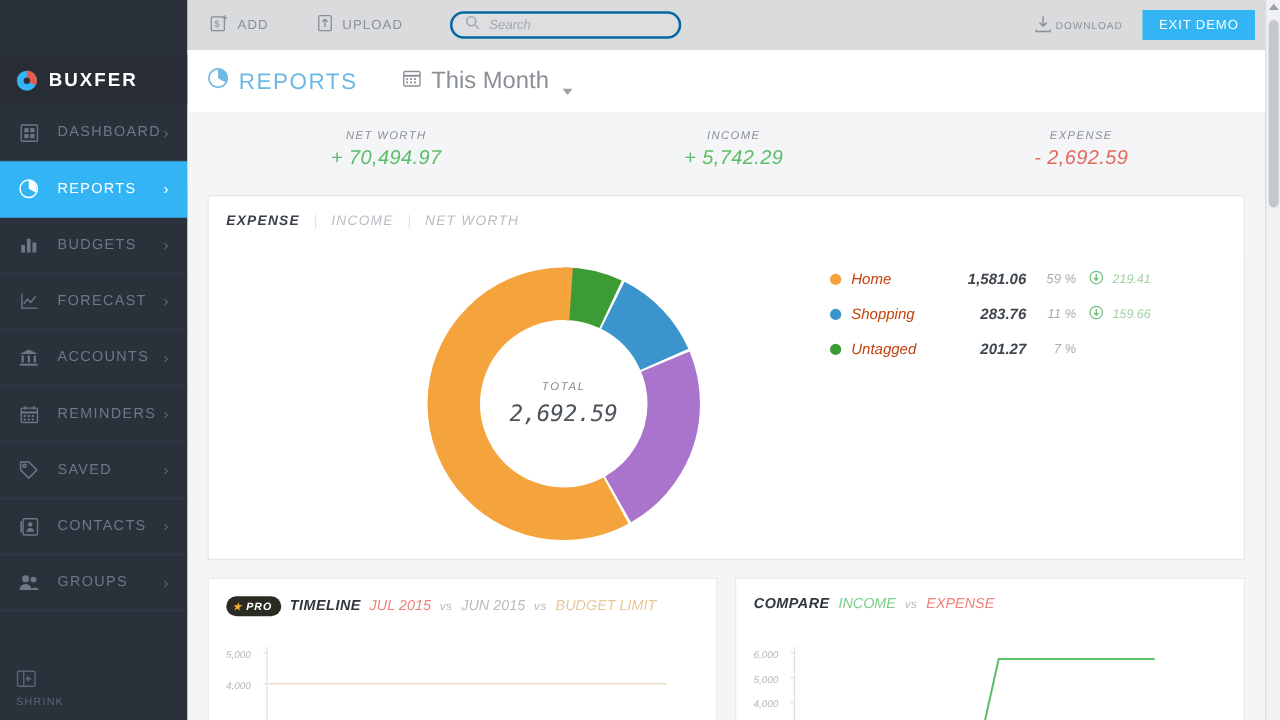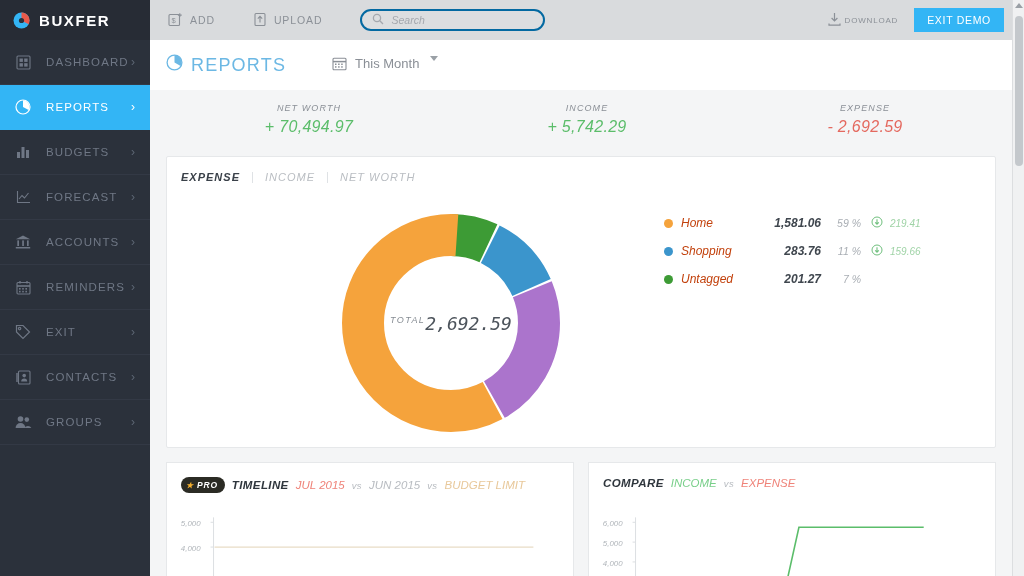--- a/index.html
+++ b/index.html
@@ -16,20 +16,21 @@
     width: 150px; height: 576px;
     background: #2b313b;
     display: flex; flex-direction: column;
     flex-shrink: 0;
     position: relative;
   }
   .logo-row {
     height: 40px; display: flex; align-items: center;
     padding-left: 13px; gap: 9px;
     background: #272c35;
+    margin-top: 44px;
   }
   .logo-mark { width: 17px; height: 17px; position: relative; }
   .logo-text {
     color: #ffffff; font-size: 15px; font-weight: bold;
     letter-spacing: 1.6px;
   }
   .nav-item {
     height: 45px; display: flex; align-items: center;
     padding-left: 13px; gap: 13px;
     border-bottom: 1px solid #333945;
@@ -87,22 +88,22 @@
 
   .page-head {
     height: 50px; background: #ffffff; display: flex; align-items: center;
     padding-left: 16px; gap: 0px; flex-shrink: 0;
   }
   .page-title {
     display: flex; align-items: center; gap: 8px;
     color: #6cb8e4; font-size: 18px; letter-spacing: 1.2px;
   }
   .date-sel {
-    display: flex; align-items: flex-start; gap: 8px; margin-left: 46px;
-    color: #8a8f96; font-size: 13px; cursor: pointer;
+    display: flex; align-items: flex-end; gap: 8px; margin-left: 36px;
+    color: #8a8f96; font-size: 19px; cursor: pointer;
   }
   .caret { border-left: 4px solid transparent; border-right: 4px solid transparent; border-top: 5px solid #9aa0a6; margin-left: 3px; }
 
   .content {
     flex: 1; background: #f4f5f6; overflow: hidden; position: relative; font-style: italic;
   }
   .stats {
     display: flex; height: 58px; align-items: center;
     background: #f4f5f6; padding: 0 20px;
   }
@@ -119,21 +120,21 @@
   .card-donut { height: 292px; padding: 14px 0 0 14px; position: relative; }
   .tabs { display: flex; align-items: center; gap: 0; font-size: 11px; letter-spacing: 1px; }
   .tab { color: #b9bdc2; padding: 0 12px; cursor: pointer; }
   .tab:first-child { padding-left: 0; }
   .tab.active { color: #3a4149; font-weight: bold; }
   .tab-div { width: 1px; height: 11px; background: #dfe2e5; }
 
   .donut-wrap { position: absolute; left: 170px; top: 52px; }
   .donut-center {
     position: absolute; left: 0; top: 0; width: 228px; height: 228px;
-    display: flex; flex-direction: row; align-items: center; justify-content: center;
+    display: flex; flex-direction: column; align-items: center; justify-content: center;
   }
   .donut-total-label { font-size: 9px; color: #868c93; letter-spacing: 1.4px; margin-bottom: 7px; }
   .donut-total-value { font-size: 18px; color: #4c535b; font-family: "DejaVu Sans Mono", monospace; letter-spacing: 0px; }
 
   .legend { position: absolute; left: 497px; top: 52px; }
   .lg-row { display: flex; align-items: center; height: 28px; font-size: 12px; }
   .lg-dot { width: 9px; height: 9px; border-radius: 50%; margin-right: 8px; }
   .lg-name { width: 72px; color: #c2410c; }
   .lg-amt { width: 68px; text-align: right; font-weight: bold; color: #3f464e; font-size: 12px; }
   .lg-pct { width: 40px; text-align: right; color: #a8adb3; font-size: 10.5px; }
@@ -277,21 +278,21 @@
       <span class="chev">›</span>
     </div>
 
     <div class="nav-item">
       <span class="ico">
         <svg width="16" height="16" viewBox="0 0 16 16" fill="none" stroke="#6f7785" stroke-width="1.2">
           <path d="M1.5 1.5 L8 1.5 L14.5 8 L8 14.5 L1.5 8 Z"></path>
           <circle cx="4.6" cy="4.6" r="1.2"></circle>
         </svg>
       </span>
-      <span>EXIT</span>
+      <span>SAVED</span>
       <span class="chev">›</span>
     </div>
 
     <div class="nav-item">
       <span class="ico">
         <svg width="15" height="15" viewBox="0 0 15 15" fill="none" stroke="#6f7785" stroke-width="1.1">
           <rect x="2.5" y="1" width="11.5" height="13" rx="1"></rect>
           <path d="M1 3 L1 12" stroke-width="1.4"></path>
           <circle cx="8.2" cy="5.6" r="1.8" fill="#6f7785" stroke="none"></circle>
           <path d="M5.2 11.4 A3 3 0 0 1 11.2 11.4 Z" fill="#6f7785" stroke="none"></path>
@@ -307,20 +308,30 @@
           <circle cx="5.5" cy="4" r="2.8"></circle>
           <circle cx="11.8" cy="4.6" r="2.3"></circle>
           <path d="M0.6 13 A4.9 4.9 0 0 1 10.4 13 Z"></path>
           <path d="M9.5 13 A4 4 0 0 1 16.4 13 Z"></path>
         </svg>
       </span>
       <span>GROUPS</span>
       <span class="chev">›</span>
     </div>
 
+    <div class="shrink">
+      <div class="ico">
+        <svg width="16" height="16" viewBox="0 0 16 16" fill="none" stroke="#5d6674" stroke-width="1.1">
+          <rect x="1" y="2" width="14" height="12" rx="1"></rect>
+          <path d="M6 2 L6 14" stroke-width="1.1"></path>
+          <path d="M12 8 L8.5 8 M10 6 L8.3 8 L10 10" stroke-width="1.1"></path>
+        </svg>
+      </div>
+      <span>SHRINK</span>
+    </div>
   </div>
 
   <div class="main">
 
     <div class="topbar">
       <div class="tb-btn">
         <span>
           <svg width="15" height="15" viewBox="0 0 15 15" fill="none" stroke="#8b9097" stroke-width="1.1">
             <rect x="1" y="2.5" width="10.5" height="11" rx="1"></rect>
             <text x="3.4" y="10.6" font-size="7.5" fill="#8b9097" stroke="none" font-family="Liberation Sans">$</text>

